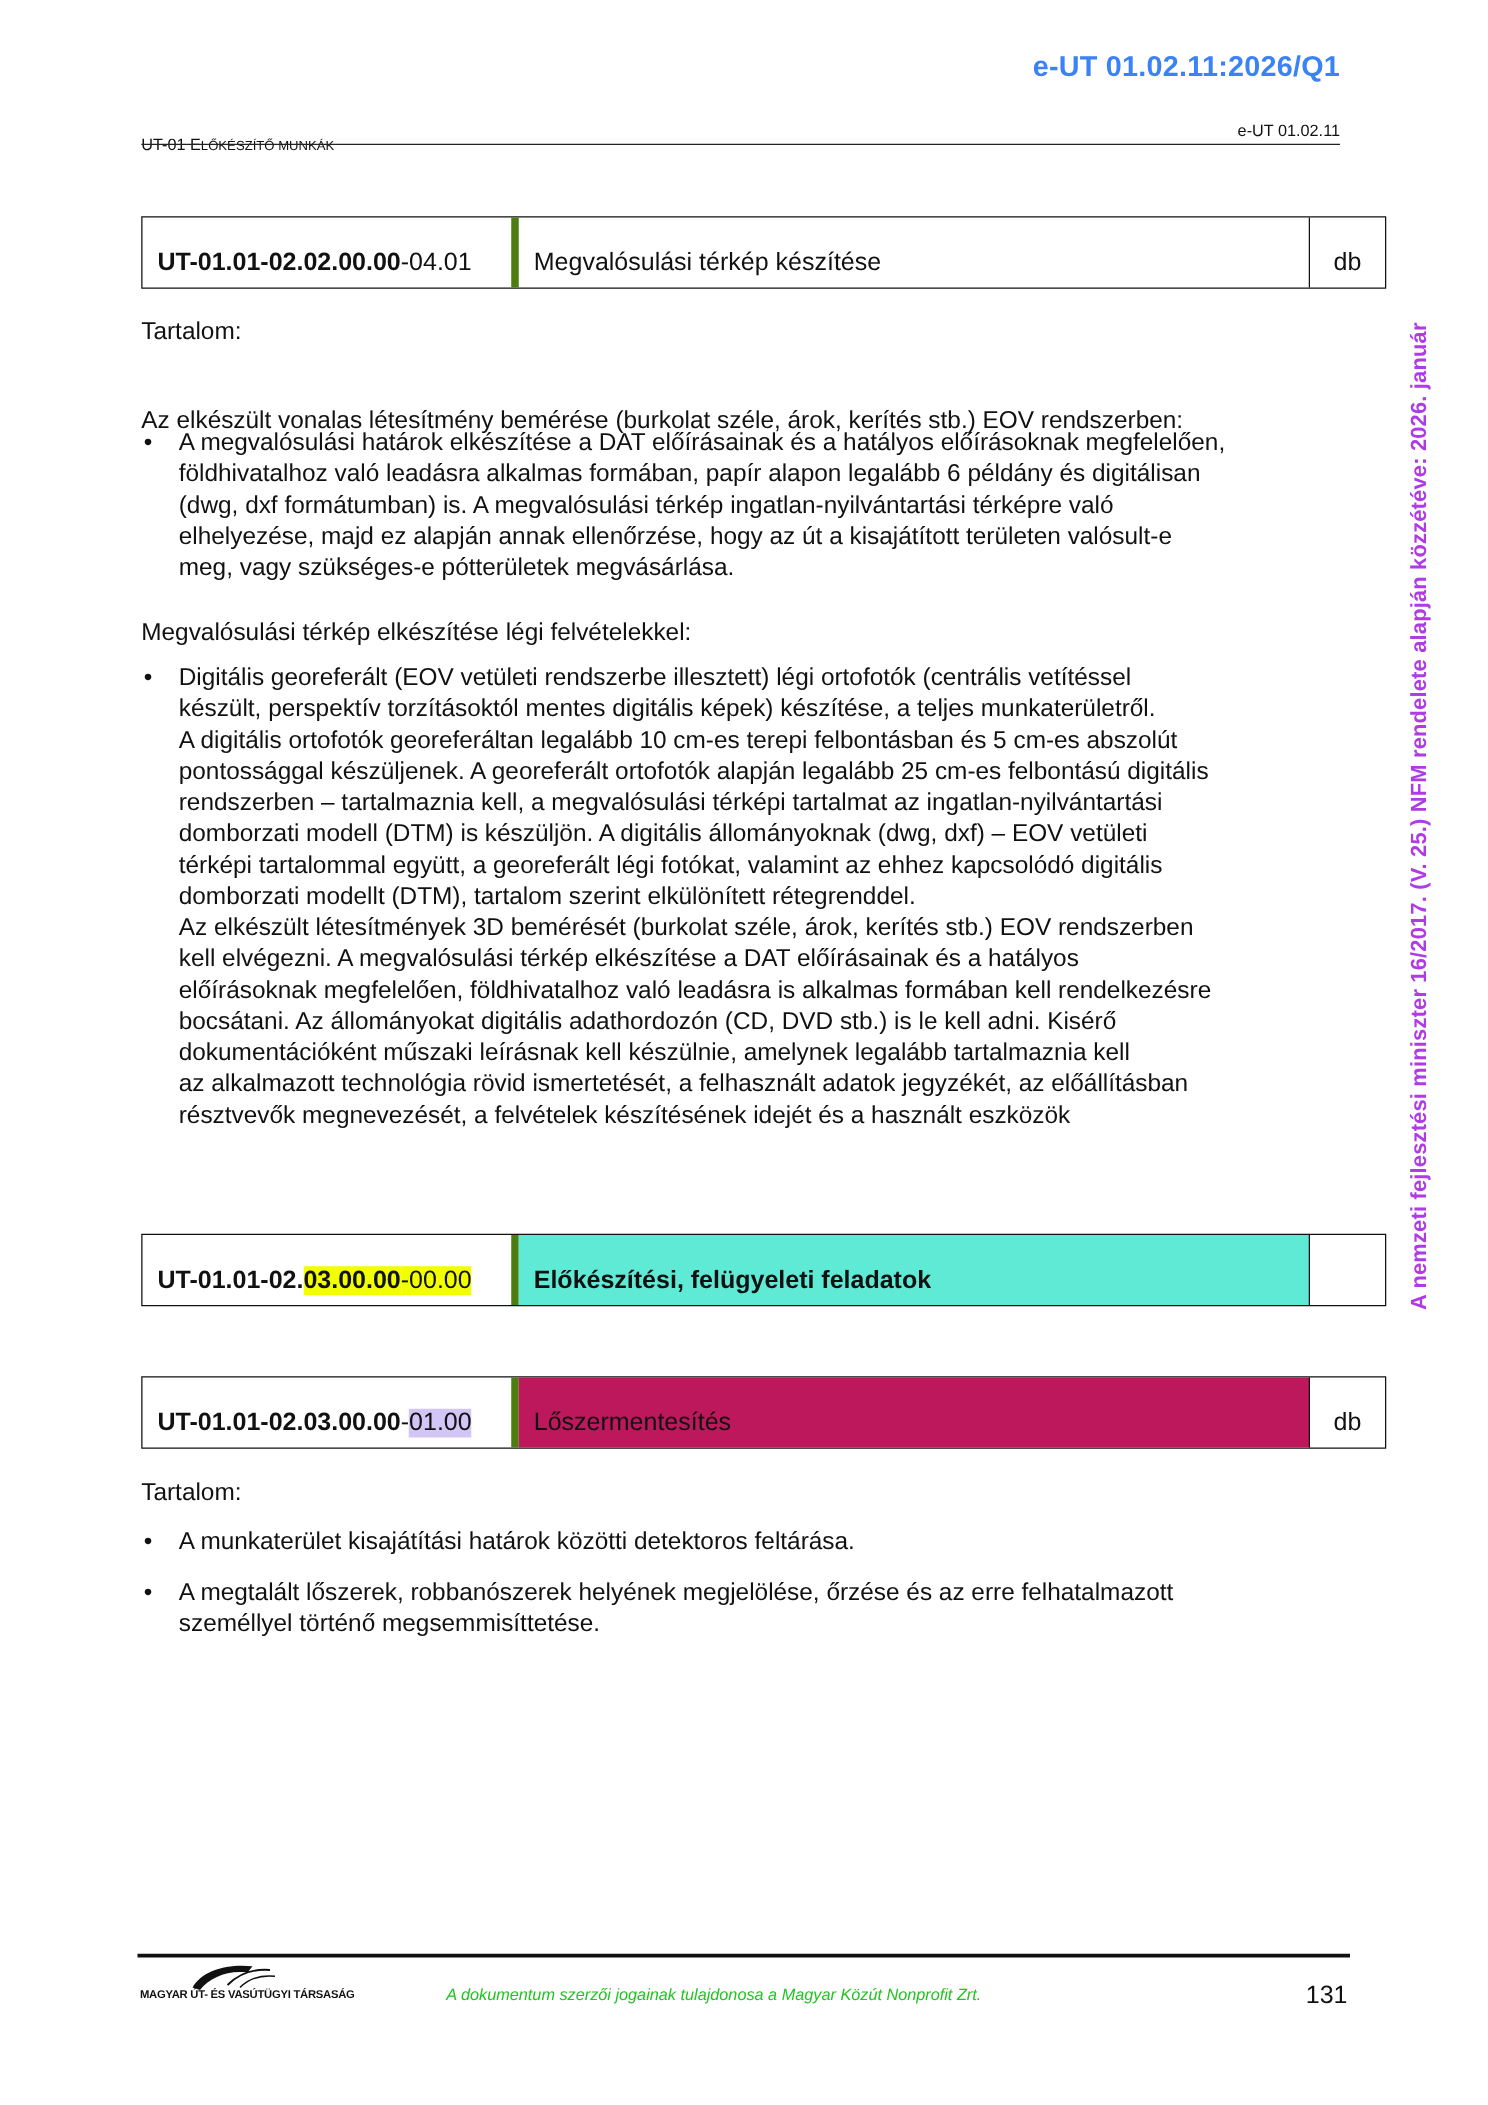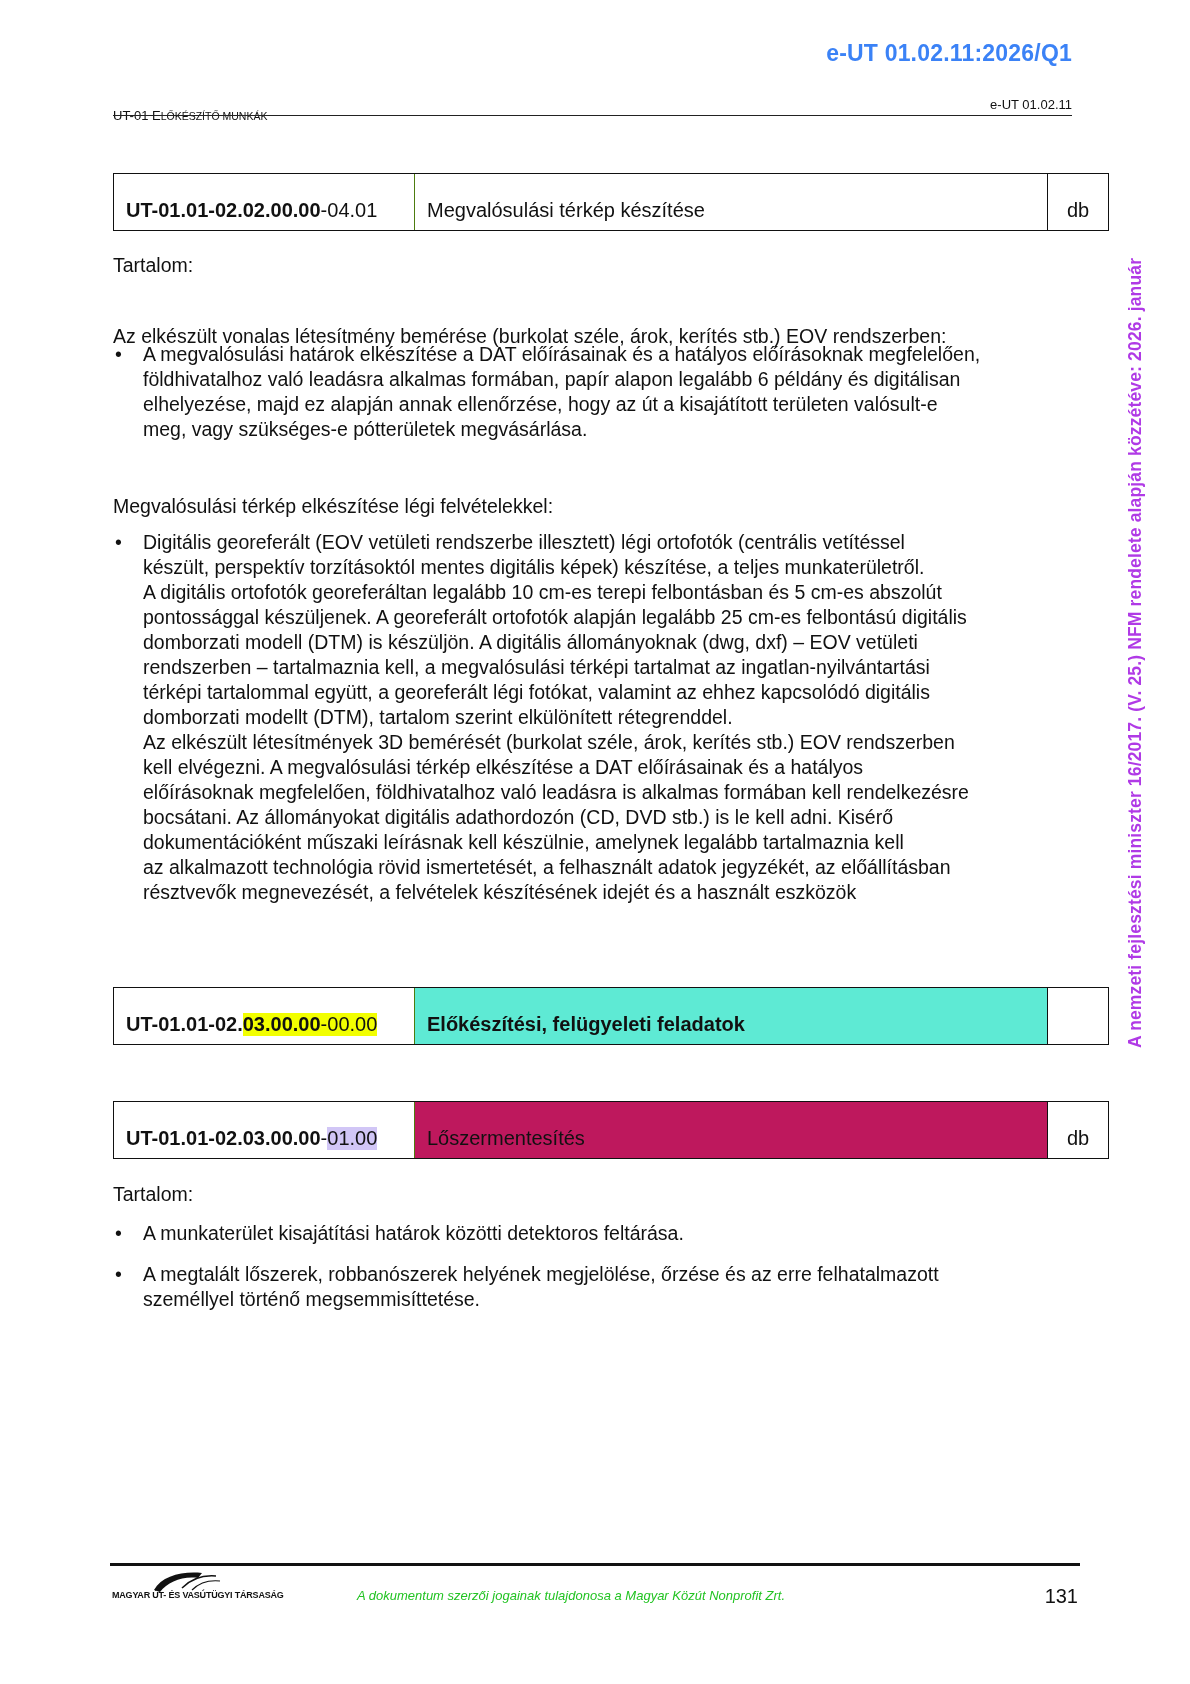--- a/index.html
+++ b/index.html
@@ -11,21 +11,21 @@
   .hdr-left { left: 113px; top: 108px; font-size: 13px; color: #111; }
   .hdr-left .sc { font-size: 10.5px; }
   .hdr-right { right: 118px; top: 97px; font-size: 13px; color: #111; }
   .hdr-rule { left: 113px; width: 959px; top: 115px; height: 1px; background: #222; }
 
   .watermark { left: 1125px; top: 1048px; transform-origin: 0 0; transform: rotate(-90deg);
                white-space: nowrap; font-size: 17.5px; font-weight: bold; color: #b03ae6; letter-spacing: 0.15px; }
 
   .code-table { position: absolute; left: 113px; width: 996px; height: 58px; border: 1.5px solid #111;
                 box-sizing: border-box; display: flex; }
-  .code-table .c-code { width: 301px; border-right: 1px solid #4d7c0f; box-sizing: border-box;
+  .code-table .c-code { width: 301px; border-right: 6px solid #4d7c0f; box-sizing: border-box;
                         display: flex; align-items: flex-end; padding: 0 0 8px 12px; font-size: 20px; white-space: nowrap; }
   .code-table .c-name { flex: 1; border-right: 1.5px solid #111; display: flex; align-items: flex-end;
                         padding: 0 0 8px 12px; font-size: 20px; }
   .code-table .c-unit { width: 60px; display: flex; align-items: flex-end; justify-content: center;
                         padding-bottom: 8px; font-size: 20px; }
   .b { font-weight: bold; }
   .hl-yellow { background: #f2ff00; }
   .hl-purple { background: #d1c6f6; }
   .name-yellow { background: #5eead4; font-weight: bold; }
   .name-purple { background: #be185d; }
@@ -63,36 +63,37 @@
 </div>
 
 <div class="text" style="top:253px;">Tartalom:</div>
 <div class="text" style="top:296px;margin-top:28px;">Az elkészült vonalas létesítmény bemérése (burkolat széle, árok, kerítés stb.) EOV rendszerben:</div>
 
 <div class="bullet-block" style="top:342px;">
   <span class="dot">•</span>
   <div class="body" id="s1b1">
       <span class="line">A megvalósulási határok elkészítése a DAT előírásainak és a hatályos előírásoknak megfelelően,</span>
       <span class="line">földhivatalhoz való leadásra alkalmas formában, papír alapon legalább 6 példány és digitálisan</span>
+      <span class="line">(dwg, dxf formátumban) is. A megvalósulási térkép ingatlan-nyilvántartási térképre való</span>
       <span class="line">elhelyezése, majd ez alapján annak ellenőrzése, hogy az út a kisajátított területen valósult-e</span>
       <span class="line">meg, vagy szükséges-e pótterületek megvásárlása.</span>
     </div>
 </div>
 
 <div class="text" style="top:494px;">Megvalósulási térkép elkészítése légi felvételekkel:</div>
 
 <div class="bullet-block" style="top:530px;">
   <span class="dot">•</span>
   <div class="body" id="s1b2">
       <span class="line">Digitális georeferált (EOV vetületi rendszerbe illesztett) légi ortofotók (centrális vetítéssel</span>
       <span class="line">készült, perspektív torzításoktól mentes digitális képek) készítése, a teljes munkaterületről.</span>
       <span class="line">A digitális ortofotók georeferáltan legalább 10 cm-es terepi felbontásban és 5 cm-es abszolút</span>
       <span class="line">pontossággal készüljenek. A georeferált ortofotók alapján legalább 25 cm-es felbontású digitális</span>
+      <span class="line">rendszerben – tartalmaznia kell, a megvalósulási térképi tartalmat az ingatlan-nyilvántartási</span>
       <span class="line">domborzati modell (DTM) is készüljön. A digitális állományoknak (dwg, dxf) – EOV vetületi</span>
-      <span class="line">rendszerben – tartalmaznia kell, a megvalósulási térképi tartalmat az ingatlan-nyilvántartási</span>
       <span class="line">térképi tartalommal együtt, a georeferált légi fotókat, valamint az ehhez kapcsolódó digitális</span>
       <span class="line">domborzati modellt (DTM), tartalom szerint elkülönített rétegrenddel.</span>
       <span class="line">Az elkészült létesítmények 3D bemérését (burkolat széle, árok, kerítés stb.) EOV rendszerben</span>
       <span class="line">kell elvégezni. A megvalósulási térkép elkészítése a DAT előírásainak és a hatályos</span>
       <span class="line">előírásoknak megfelelően, földhivatalhoz való leadásra is alkalmas formában kell rendelkezésre</span>
       <span class="line">bocsátani. Az állományokat digitális adathordozón (CD, DVD stb.) is le kell adni. Kisérő</span>
       <span class="line">dokumentációként műszaki leírásnak kell készülnie, amelynek legalább tartalmaznia kell</span>
       <span class="line">az alkalmazott technológia rövid ismertetését, a felhasznált adatok jegyzékét, az előállításban</span>
       <span class="line">résztvevők megnevezését, a felvételek készítésének idejét és a használt eszközök</span>
     </div>

